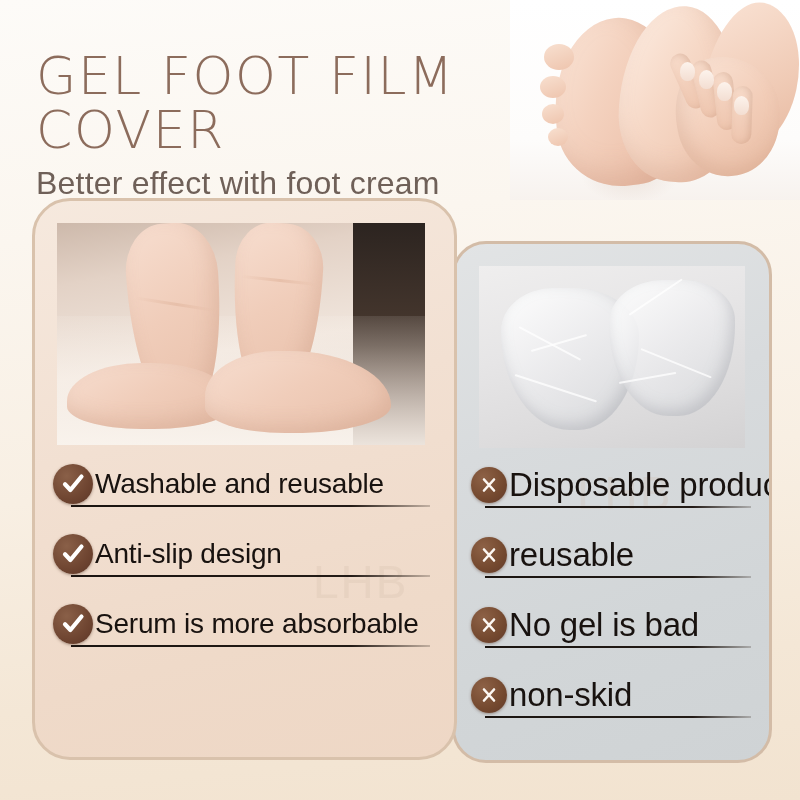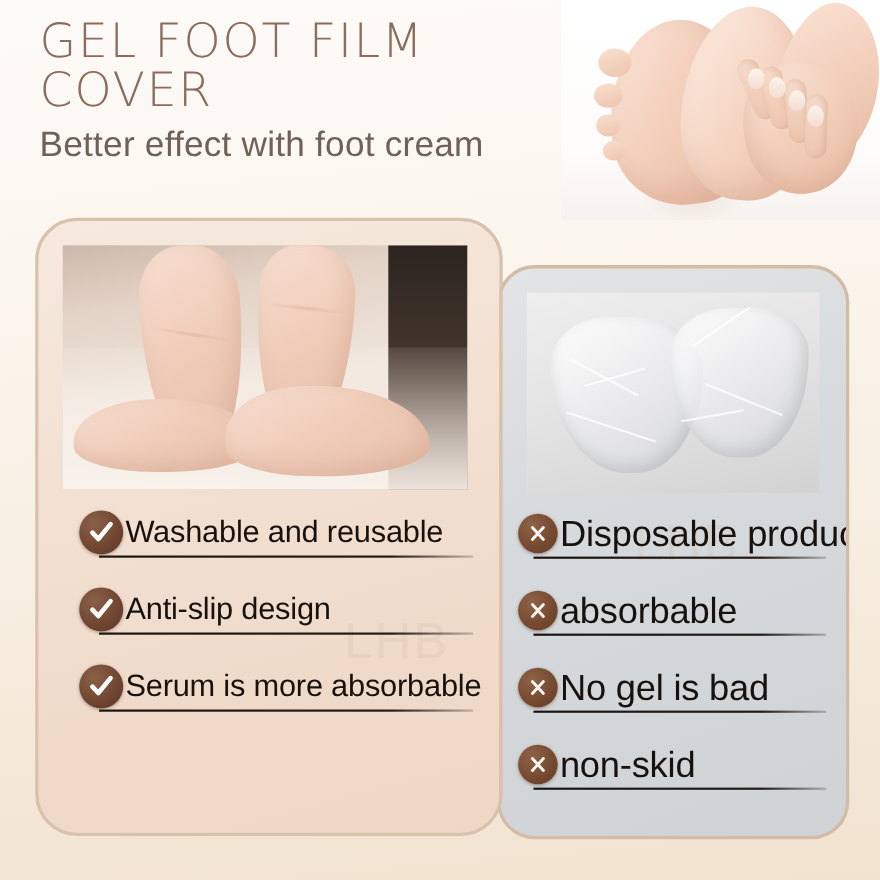--- a/index.html
+++ b/index.html
@@ -6,23 +6,24 @@
   html,body { width:800px; height:800px; }
   body {
     font-family:"Liberation Sans", sans-serif;
     background:linear-gradient(175deg,#fdfbf8 0%,#fbf6ef 28%,#f8efe3 58%,#f4e7d6 82%,#f2e3d0 100%);
     position:relative; overflow:hidden;
   }
 
   
   #header { position:absolute; left:36px; top:16px; width:520px; }
   #title {
-    font-size:43px; line-height:1.03; letter-spacing:1.6px;
+    font-size:52px; line-height:1.03; letter-spacing:1.6px;
     color:#8c6c5c; font-weight:300; text-transform:uppercase;
     font-family:"DejaVu Sans", sans-serif;
+    margin-top:34px;
   }
   #subtitle {
     margin-top:8px; font-size:32px; letter-spacing:.2px;
     color:#6f6058; font-weight:400;
   }
 
   
   #hero {
     position:absolute; right:0; top:0; width:290px; height:200px;
     background:
@@ -129,21 +130,21 @@
   }
   .pf-a { left:22px; top:22px; width:138px; height:142px; border-radius:38% 48% 44% 50%/30% 34% 66% 70%; }
   .pf-b { left:130px; top:14px; width:126px; height:136px; border-radius:44% 42% 46% 48%/32% 30% 68% 70%; }
   .crinkle {
     position:absolute; background:rgba(255,255,255,.75);
     height:1.5px; border-radius:2px; transform-origin:left center;
   }
 
   
   .list { position:absolute; left:0; width:100%; }
-  #list-left { top:248px; padding:0 24px 0 37px; }
+  #list-left { top:248px; padding:0 24px 0 18px; }
   #list-right { top:206px; padding:0 18px 0 16px; }
 
   .row { position:relative; display:flex; align-items:center; }
   #list-left .row { height:70px; }
   #list-right .row { height:70px; }
 
   .badge {
     position:relative; flex:0 0 auto; width:40px; height:40px; border-radius:50%;
     background:radial-gradient(circle at 34% 30%,#8a6048 0%,#6f4531 60%,#5b3526 100%);
     box-shadow:0 1px 3px rgba(80,50,35,.45);
@@ -227,21 +228,21 @@
       <div class="row-text">Disposable product</div>
       <div class="rule"></div>
     </div>
 
     <div class="row">
       <div class="badge">
         <svg width="22" height="22" viewBox="0 0 22 22" aria-hidden="true">
           <path d="M6 5.5 L16 16.5 M16 5.5 L6 16.5" stroke="#fdf8f3" stroke-width="2.6" stroke-linecap="round"></path>
         </svg>
       </div>
-      <div class="row-text">absorbable</div>
+      <div class="row-text">reusable</div>
       <div class="rule"></div>
     </div>
 
     <div class="row">
       <div class="badge">
         <svg width="22" height="22" viewBox="0 0 22 22" aria-hidden="true">
           <path d="M6 5.5 L16 16.5 M16 5.5 L6 16.5" stroke="#fdf8f3" stroke-width="2.6" stroke-linecap="round"></path>
         </svg>
       </div>
       <div class="row-text">No gel is bad</div>

